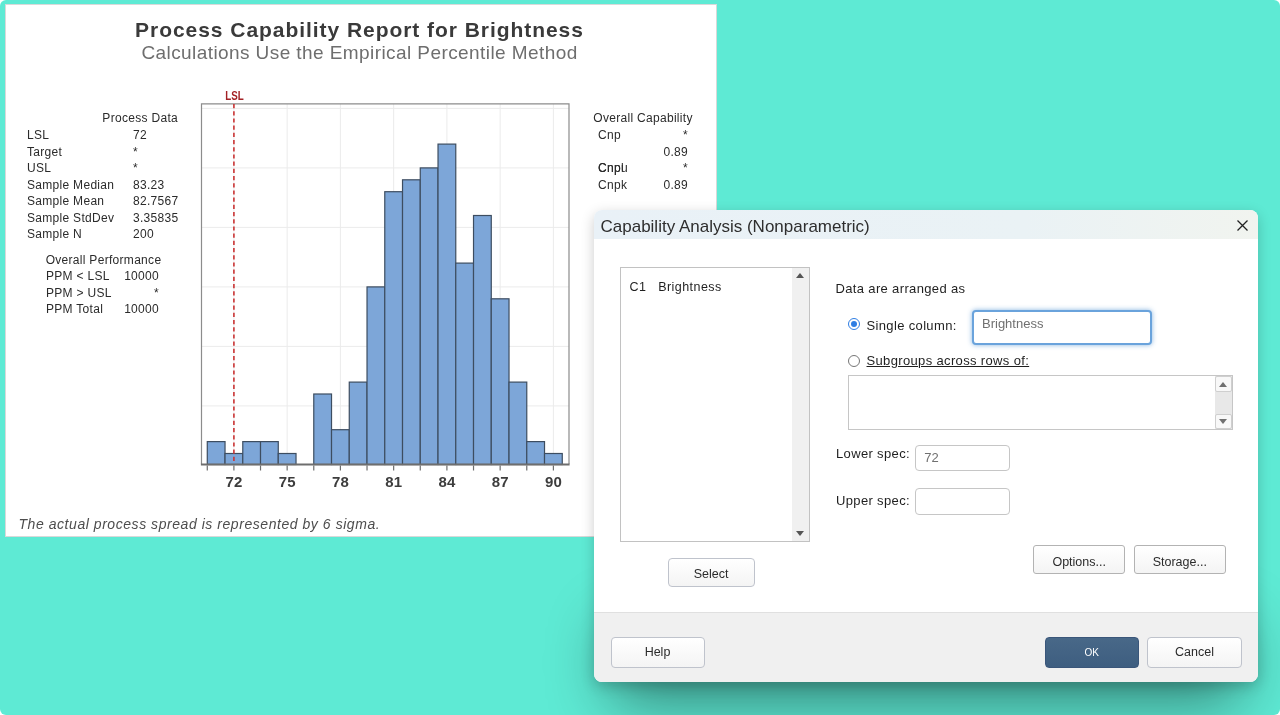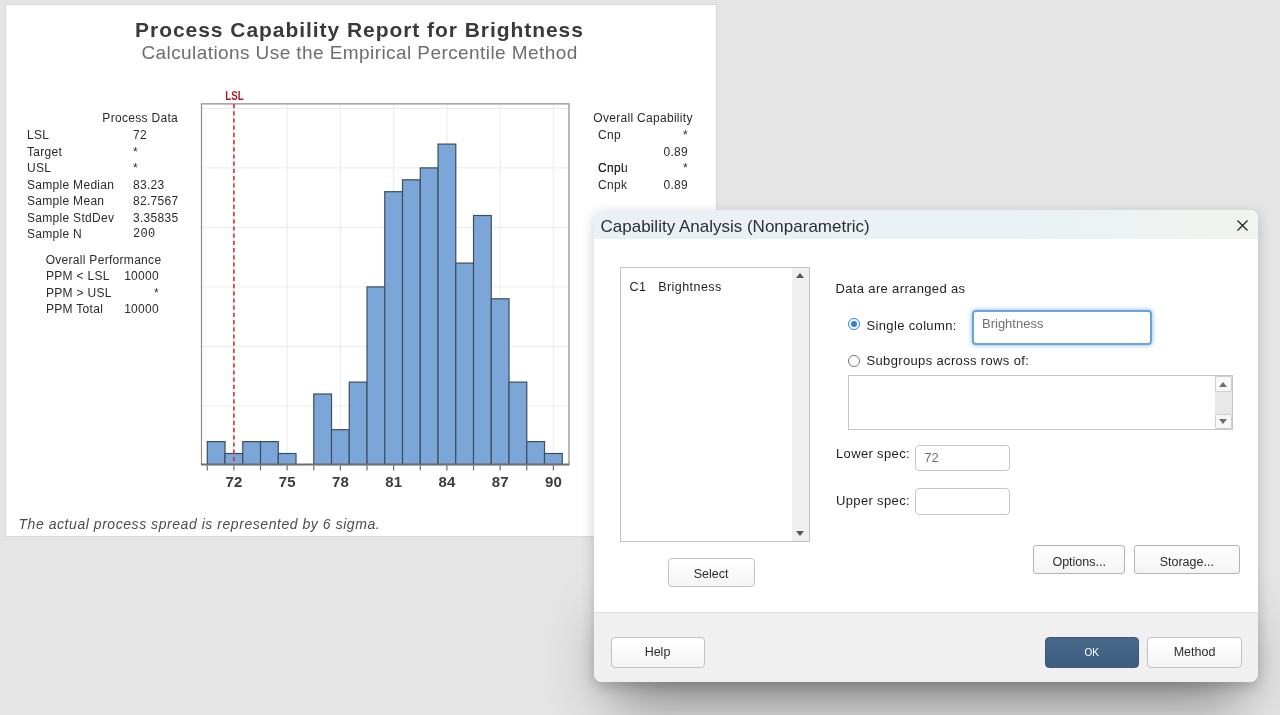--- a/index.html
+++ b/index.html
@@ -1,19 +1,20 @@
 <!DOCTYPE html>
 <html><head>
 <meta charset="utf-8">
 <style>
   * { margin:0; padding:0; box-sizing:border-box; }
   html,body { width:1280px; height:715px; overflow:hidden; }
   #page {
-    position:relative; width:1280px; height:715px; background:#e5e5e5;
+    position:relative; width:1280px; height:715px; background:#5eead4;
     font-family:"Liberation Sans", sans-serif;
+    border-radius:6px;
   }
   .abs { position:absolute; }
   
   #gwin {
     position:absolute; left:5px; top:4px; width:712px; height:533px;
     background:#fff; border:1px solid #d9d9d9;
   }
   #gtitle {
     position:absolute; left:4px; top:18px; width:711px; text-align:center;
     font-size:21px; font-weight:bold; color:#3a3a3a; line-height:24px; letter-spacing:0.95px;
@@ -154,21 +155,21 @@
       <div class="trow" style="left:133px; top:143.5px;">*</div>
     <div class="trow" style="left:27px; top:160px;">USL</div>
       <div class="trow" style="left:133px; top:160px;">*</div>
     <div class="trow" style="left:27px; top:176.5px;">Sample Median</div>
       <div class="trow" style="left:133px; top:176.5px;">83.23</div>
     <div class="trow" style="left:27px; top:193px;">Sample Mean</div>
       <div class="trow" style="left:133px; top:193px;">82.7567</div>
     <div class="trow" style="left:27px; top:209.5px;">Sample StdDev</div>
       <div class="trow" style="left:133px; top:209.5px;">3.35835</div>
     <div class="trow" style="left:27px; top:226px;">Sample N</div>
-      <div class="trow" style="left:133px; top:226px;font-family:Liberation Mono, monospace;">200</div>
+      <div class="trow" style="left:133px; top:226px;">200</div>
 
     <div class="trow" style="left:30px; top:251.5px; width:147px; text-align:center;">Overall Performance</div>
     <div class="trow" style="left:46px; top:268px;">PPM &lt; LSL</div>
       <div class="trow" style="left:101px; top:268px; width:58px; text-align:right;">10000</div>
     <div class="trow" style="left:46px; top:284.5px;">PPM &gt; USL</div>
       <div class="trow" style="left:101px; top:284.5px; width:58px; text-align:right;">*</div>
     <div class="trow" style="left:46px; top:301px;">PPM Total</div>
       <div class="trow" style="left:101px; top:301px; width:58px; text-align:right;">10000</div>
 
     <div class="trow" style="left:593px; top:110px; width:100px; text-align:center;">Overall Capability</div>
@@ -200,41 +201,41 @@
     </div>
 
     <div class="lbl" style="left:241.5px; top:71px;">Data are arranged as</div>
 
     <div class="radio" style="left:254px; top:107.5px; border:1.5px solid #2f7ee3;"></div>
     <div class="abs" style="left:257px; top:110.5px; width:6px; height:6px; border-radius:50%; background:#2f7ee3;"></div>
     <div class="lbl" style="left:272.5px; top:108px;">Single column:</div>
     <div class="inp" style="left:377.5px; top:100.2px; width:180px; height:35px; border:2px solid #6aa3dc; border-radius:4px; box-shadow:0 0 5px rgba(120,170,220,0.9); line-height:23.5px; padding-left:8.5px;">Brightness</div>
 
     <div class="radio" style="left:254px; top:145px; border:1.3px solid #767676;"></div>
-    <div class="lbl" style="left:272.5px; top:143px;">Subgroups across rows of:</div>
+    <div class="lbl" style="left:272.5px; top:143px;text-decoration:underline;">Subgroups across rows of:</div>
 
     <div class="abs" style="left:254px; top:165px; width:385px; height:55px; background:#fff; border:1px solid #c6c6c6;">
       <div class="abs" style="right:0; top:0; bottom:0; width:17px; background:#e8e8e8;">
         <div class="abs" style="left:0; top:0; width:17px; height:15.5px; background:#f8f8f8; border:1px solid #cfcfcf; border-radius:2px;">
           <div class="tri-up abs" style="left:3px; top:4.5px; border-bottom-color:#707070;"></div>
         </div>
         <div class="abs" style="left:0; bottom:0; width:17px; height:15.5px; background:#f8f8f8; border:1px solid #cfcfcf; border-radius:2px;">
           <div class="tri-dn abs" style="left:3px; top:4.5px; border-top-color:#707070;"></div>
         </div>
       </div>
     </div>
 
     <div class="lbl" style="left:242px; top:235.5px;">Lower spec:</div>
     <div class="inp" style="left:321.2px; top:234.7px; width:94.5px; height:26.5px; line-height:24px; padding-left:8px; border-radius:4px;">72</div>
     <div class="lbl" style="left:242px; top:282.5px;">Upper spec:</div>
     <div class="inp" style="left:321.2px; top:278.4px; width:94.5px; height:26.6px; line-height:24px; padding-left:8px; border-radius:4px;"></div>
 
     <div class="btn sm" style="left:439.4px; top:335px; width:91.6px; height:29px; line-height:29px; padding-top:2px;">Options...</div>
-    <div class="btn sm" style="left:539.8px; top:335px; width:106px; height:29px; line-height:29px; padding-top:2px;">Storage...</div>
+    <div class="btn sm" style="left:539.8px; top:335px; width:92px; height:29px; line-height:29px; padding-top:2px;">Storage...</div>
     <div class="btn" style="left:73.5px; top:348px; width:87px; height:29px; line-height:30px;">Select</div>
 
     <div id="dlgfoot"></div>
     <div class="btn" style="left:16.5px; top:427px; width:94px; height:31px; line-height:29px;">Help</div>
     <div id="okbtn" style="left:450.5px; top:426.5px; width:94.5px; height:31px; line-height:29px;">OK</div>
-    <div class="btn" style="left:553px; top:426.5px; width:95px; height:31px; line-height:29px;">Method</div>
+    <div class="btn" style="left:553px; top:426.5px; width:95px; height:31px; line-height:29px;">Cancel</div>
   </div>
 
 </div>
 
 </body></html>

